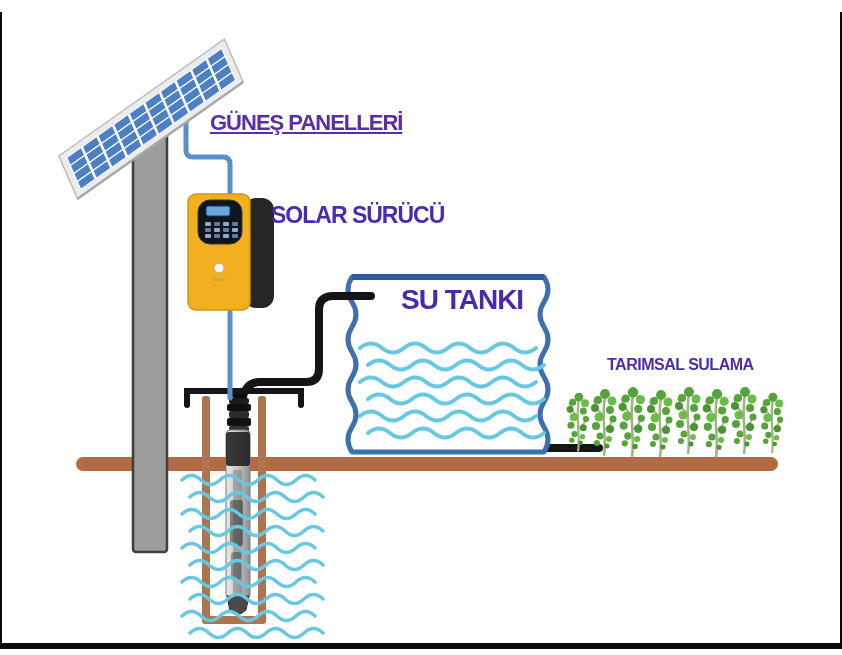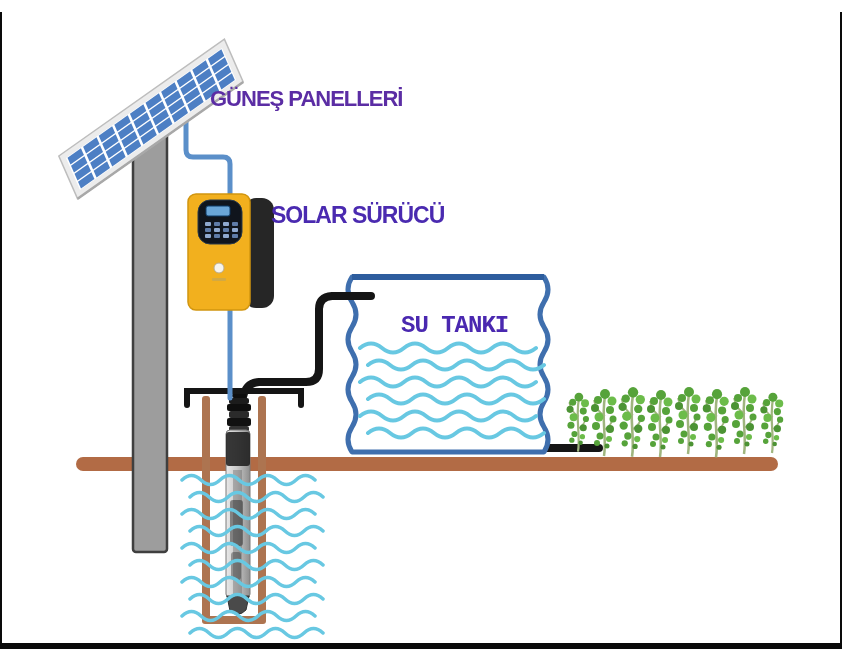--- a/index.html
+++ b/index.html
@@ -5,23 +5,23 @@
   html,body{margin:0;padding:0;background:#ffffff;}
   .stage{
     position:relative;width:842px;height:655px;background:#ffffff;
     overflow:hidden;font-family:"Liberation Sans",sans-serif;
   }
   .stage svg{position:absolute;left:0;top:0;}
   .lbl{
     position:absolute;font-weight:700;line-height:1;white-space:nowrap;
     letter-spacing:-1px;
   }
-  .lbl-gunes   {left:210px;top:88px; font-size:22px;}
+  .lbl-gunes   {left:210px;top:112px; font-size:22px;text-decoration:underline;}
   .lbl-solar   {left:271px;top:204px;font-size:23px;}
-  .lbl-tank    {left:401px;top:314px;font-size:24px;font-family:Liberation Mono, monospace;}
+  .lbl-tank    {left:401px;top:286px;font-size:28px;}
   .lbl-tarimsal{left:607px;top:357px;font-size:16px;letter-spacing:-0.5px;}
   .lbl-pompasi {left:322px;top:536px;font-size:21px;}
   .edge{position:absolute;background:#0a0a0a;}
   .edge-left  {left:0;top:12px;width:2px;height:637px;}
   .edge-right {left:840px;top:12px;width:2px;height:637px;}
   .edge-bottom{left:0;top:643px;width:842px;height:6px;}
 </style>
 </head>
 <body>
 
@@ -197,17 +197,18 @@
           <rect x="232" y="234" width="6" height="4" rx="1" fill="#5f7ca8"></rect>
         </g>
       <circle cx="219" cy="268" r="5" fill="#f7f4ec" stroke="#b9ab8e" stroke-width="1"></circle>
       <rect x="212" y="278" width="14" height="3" rx="1" fill="#c9a84d" opacity="0.8"></rect>
     </g>
   </svg>
 
   <div class="lbl lbl-gunes" style="color: rgb(91, 45, 164);">GÜNEŞ PANELLERİ</div>
   <div class="lbl lbl-solar" style="color: rgb(74, 42, 176);">SOLAR SÜRÜCÜ</div>
   <div class="lbl lbl-tank" style="color: rgb(74, 40, 176);">SU TANKI</div>
+  <div class="lbl lbl-tarimsal" style="color: rgb(78, 43, 174);">TARIMSAL SULAMA</div>
 
   <div class="edge edge-left"></div>
   <div class="edge edge-right"></div>
   <div class="edge edge-bottom"></div>
 </div>
 
 </body></html>

